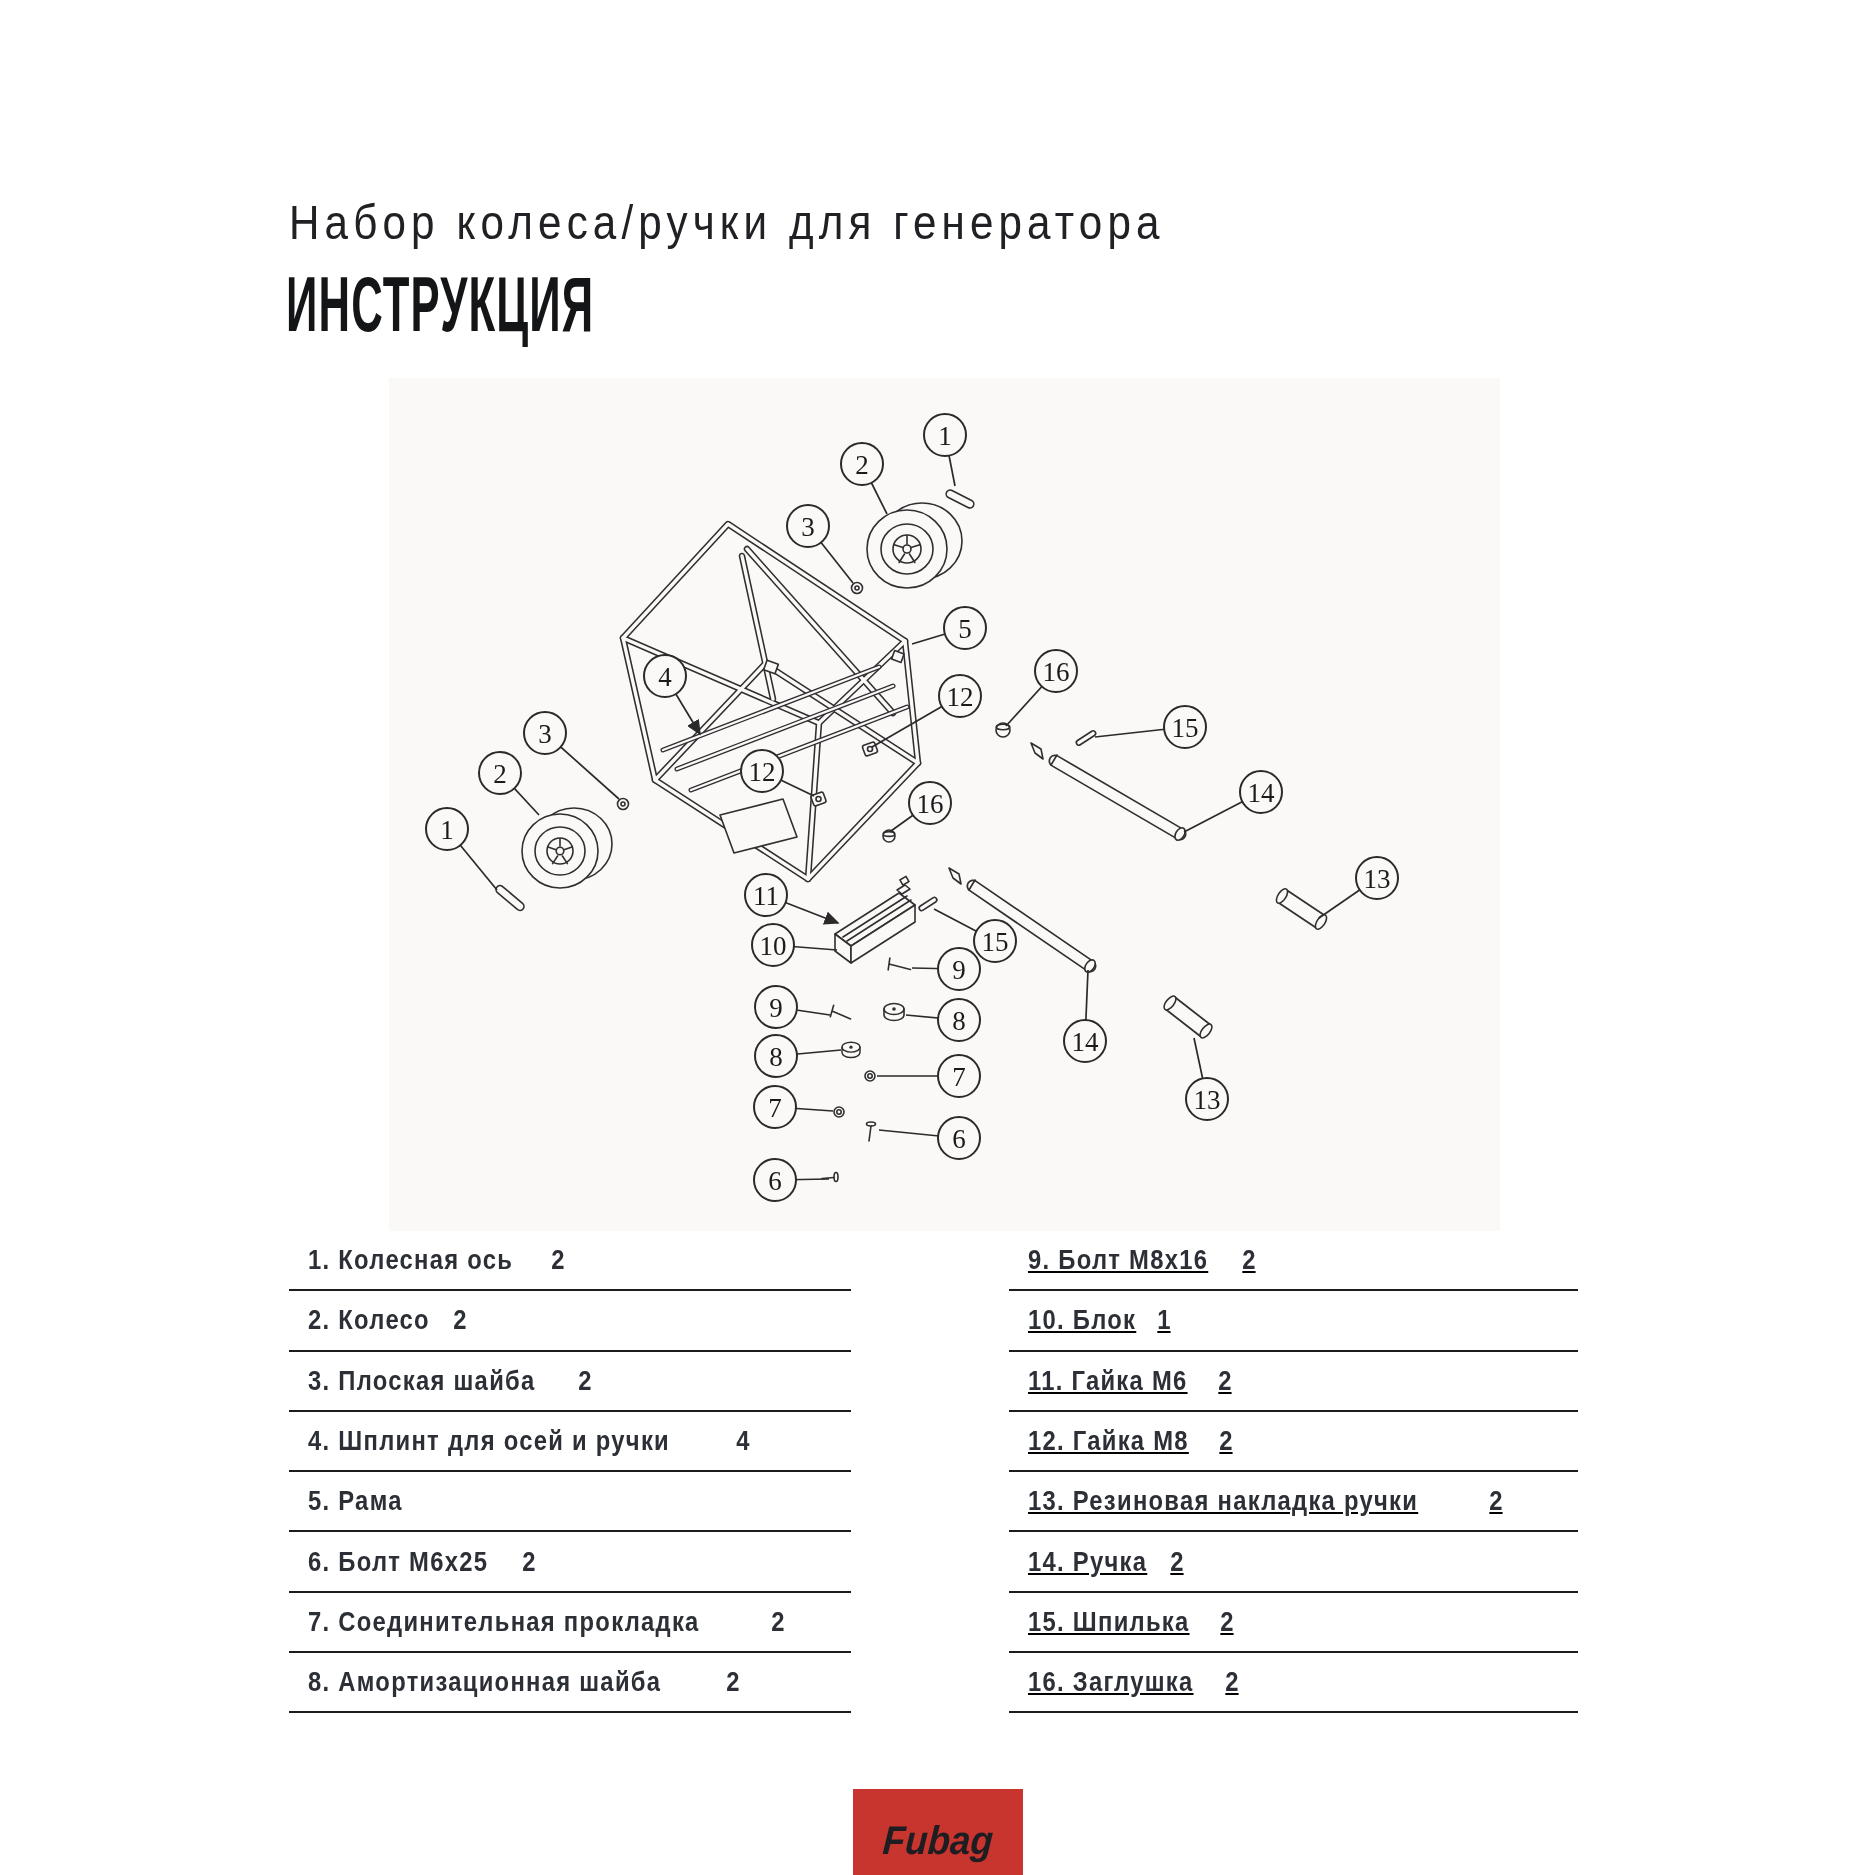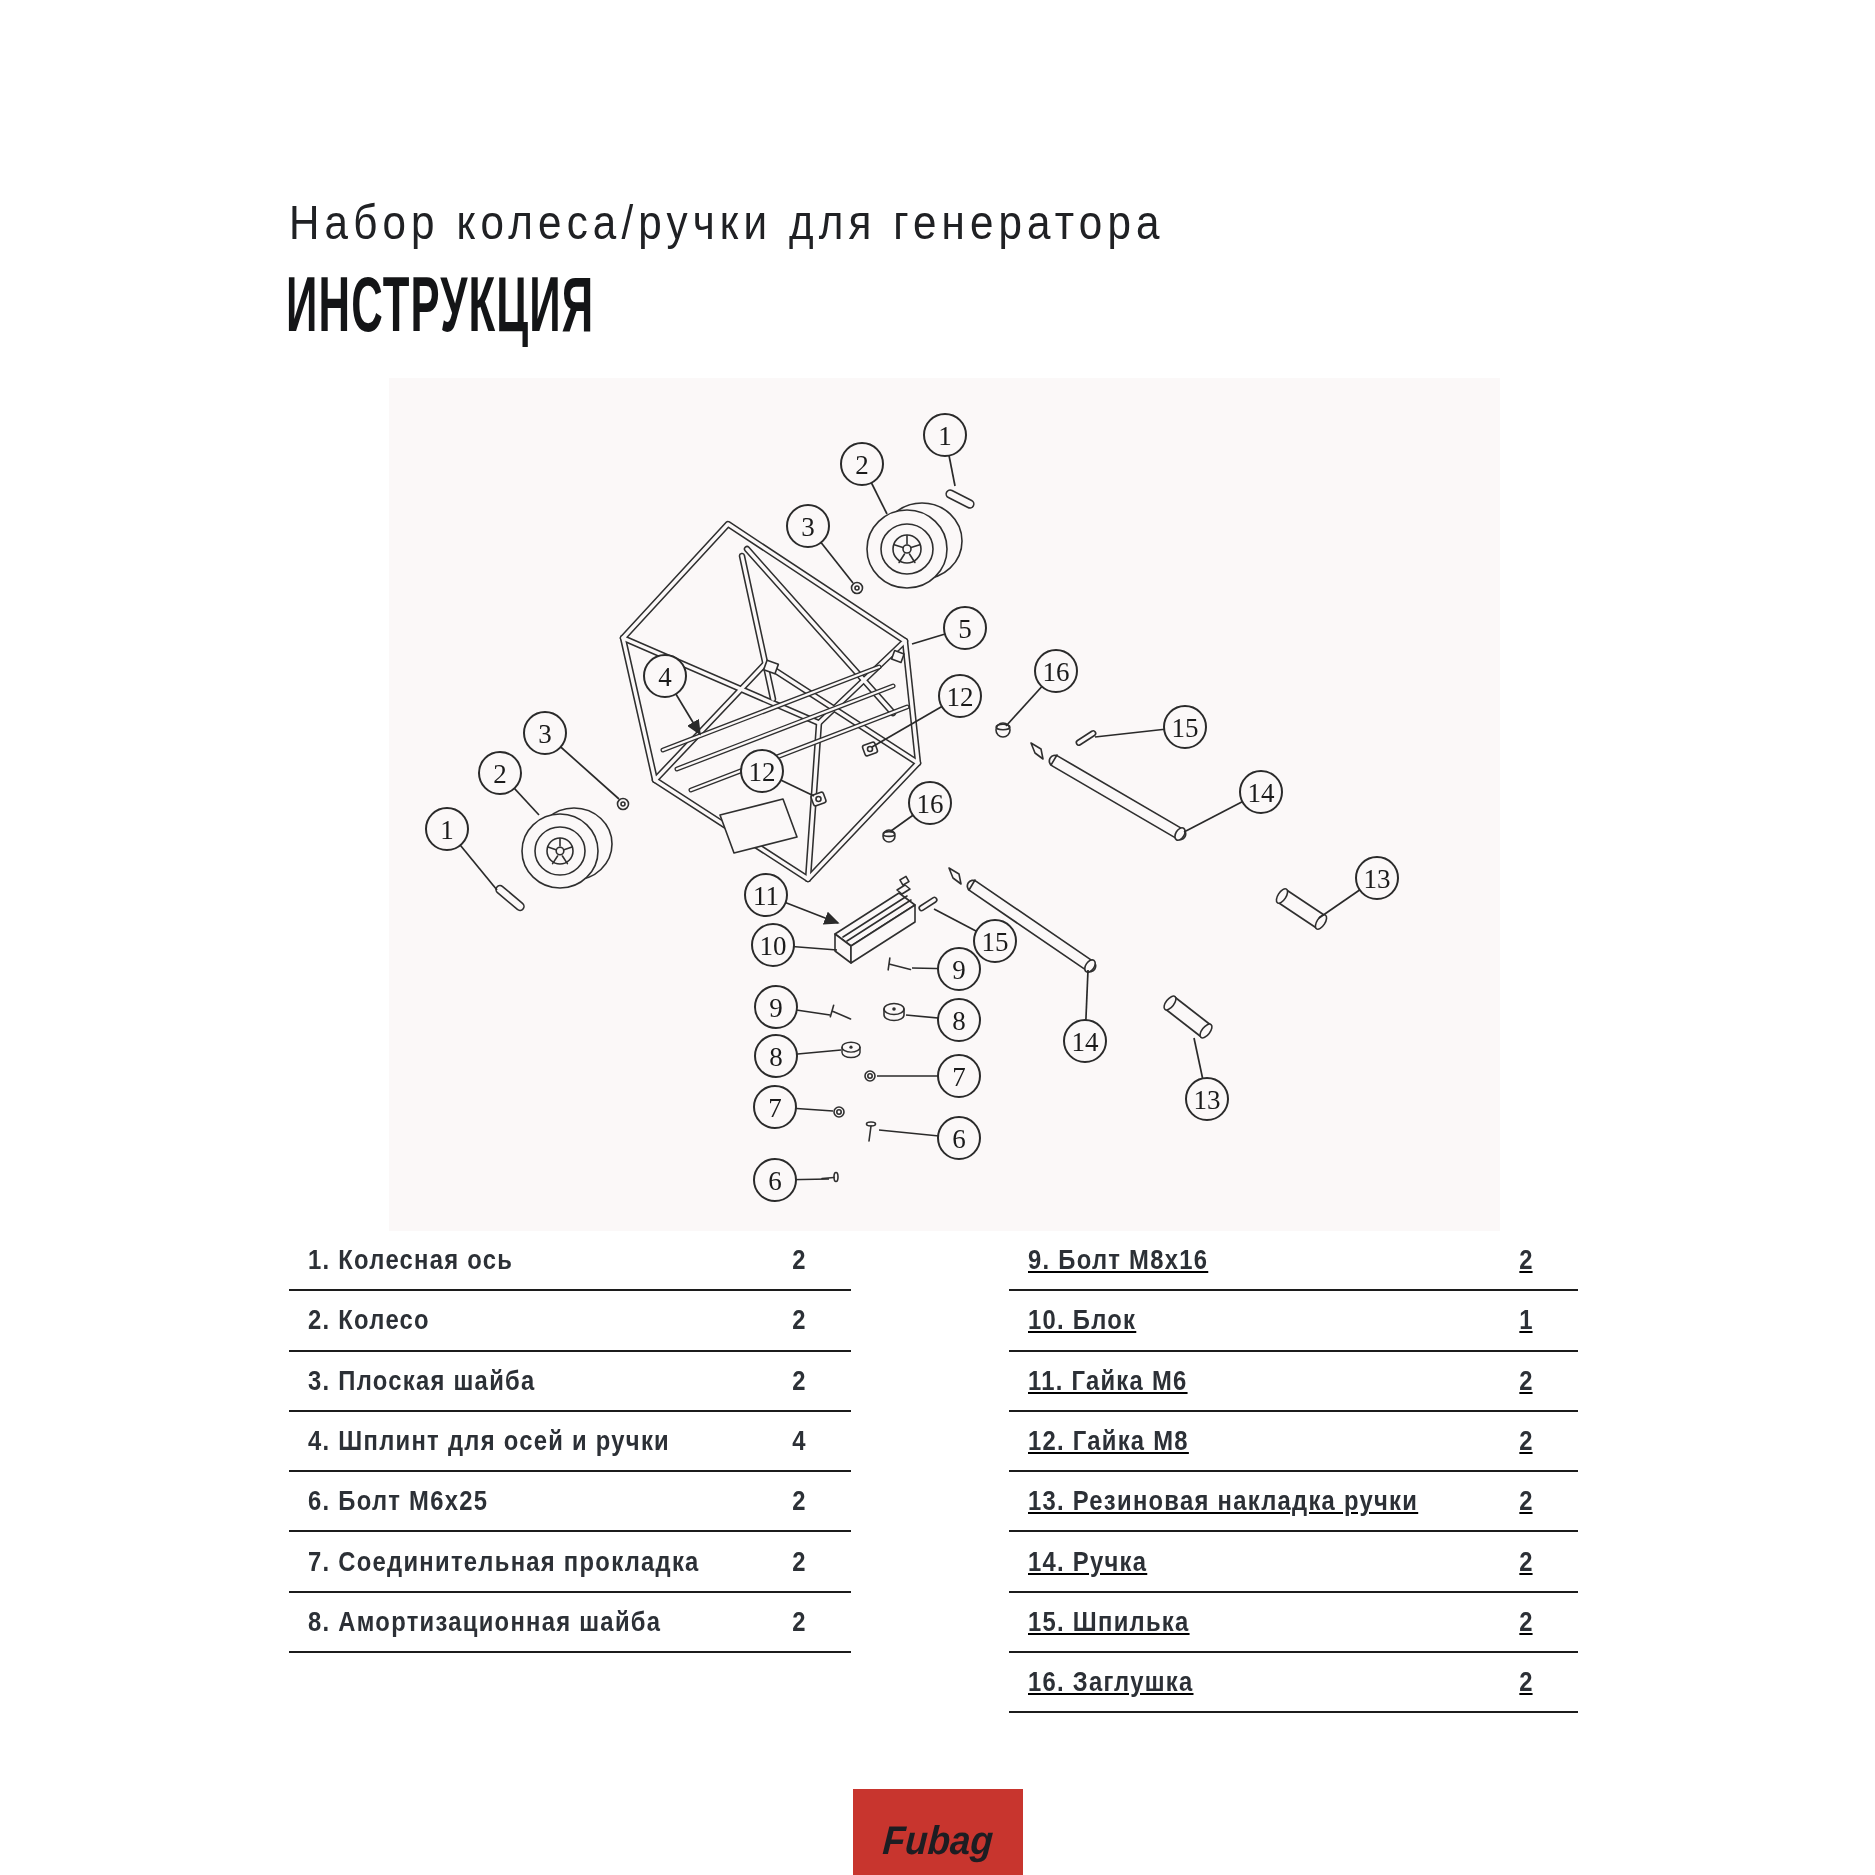--- a/index.html
+++ b/index.html
@@ -27,21 +27,21 @@
   .tube-dark{stroke:#2f2f2f;stroke-width:6.5;fill:none;stroke-linejoin:round;stroke-linecap:round;}
   .tube-light{stroke:#fbf8f8;stroke-width:3.4;fill:none;stroke-linejoin:round;stroke-linecap:round;}
   .slat-dark{stroke:#2f2f2f;stroke-width:5;fill:none;stroke-linecap:round;}
   .slat-light{stroke:#fbf8f8;stroke-width:2.4;fill:none;stroke-linecap:round;}
   .dot{fill:#2f2f2f;stroke:none;}
 
   .parts-table{position:absolute;top:1215px;}
   .parts-left{left:289px;width:562px;}
   .parts-right{left:1009px;width:569px;text-decoration:underline;}
   .prow{height:60.3px;border-bottom:2px solid #1c1c1c;display:flex;align-items:center;
-    justify-content:space-between;padding:0 45px 0 19px;box-sizing:border-box;}
+    padding:0 45px 0 19px;box-sizing:border-box;}
   .plabel{font-size:28px;font-weight:700;color:#2c3036;letter-spacing:1.5px;
     white-space:nowrap;transform:scaleX(0.85);transform-origin:left center;}
   .pqty{font-size:28px;font-weight:700;color:#2c3036;
     transform:scaleX(0.85);transform-origin:right center;}
 
   .logo{position:absolute;left:853px;top:1773px;width:170px;height:102px;
     background:#c8352e;display:flex;align-items:center;justify-content:center;}
   .logo-text{font-size:40px;font-weight:700;font-style:italic;color:#1d1d22;
     transform:scaleX(0.92) skewX(-4deg);}
 </style>
@@ -361,20 +361,24 @@
       </div>
       <div class="prow">
         <span class="plabel">3. Плоская шайба</span>
         <span class="pqty">2</span>
       </div>
       <div class="prow">
         <span class="plabel">4. Шплинт для осей и ручки</span>
         <span class="pqty">4</span>
       </div>
       <div class="prow">
+        <span class="plabel">5. Рама</span>
+        <span class="pqty"></span>
+      </div>
+      <div class="prow">
         <span class="plabel">6. Болт М6х25</span>
         <span class="pqty">2</span>
       </div>
       <div class="prow">
         <span class="plabel">7. Соединительная прокладка</span>
         <span class="pqty">2</span>
       </div>
       <div class="prow">
         <span class="plabel">8. Амортизационная шайба</span>
         <span class="pqty">2</span>

